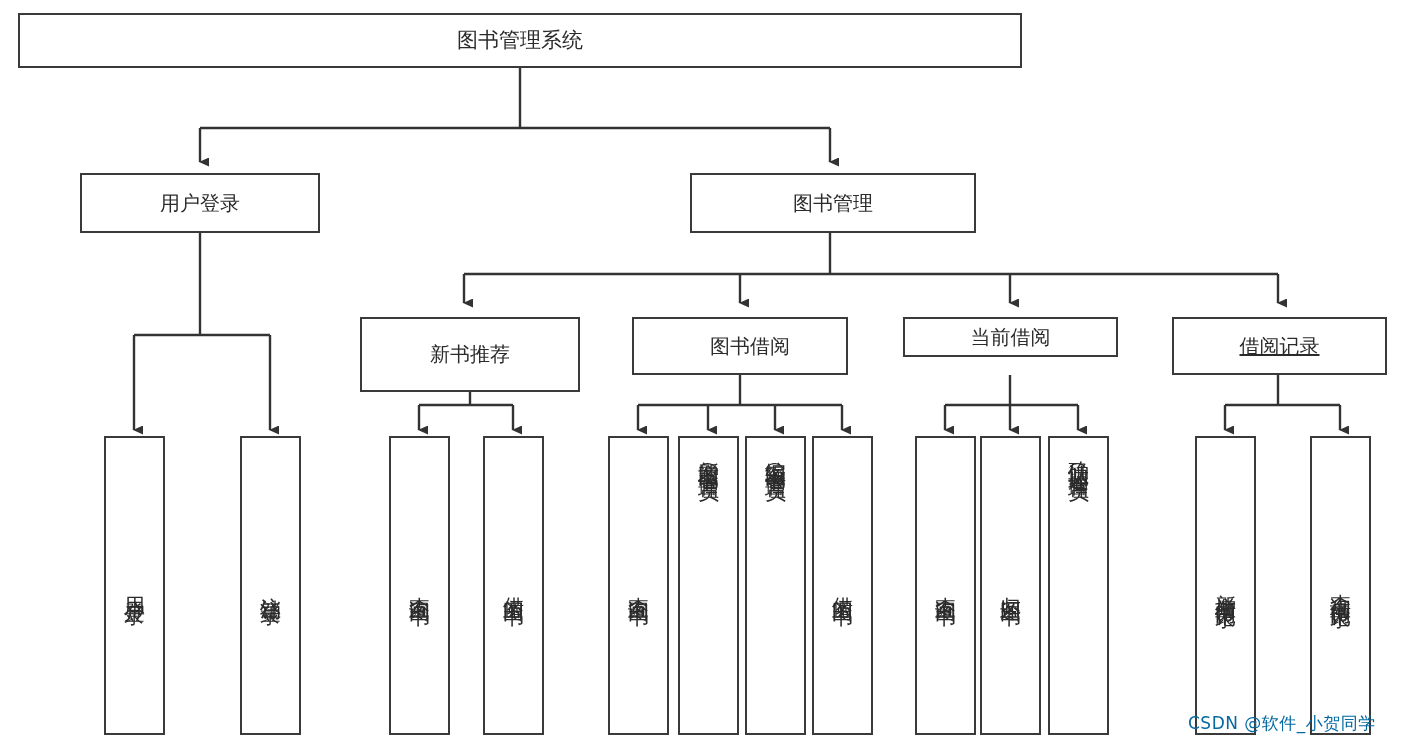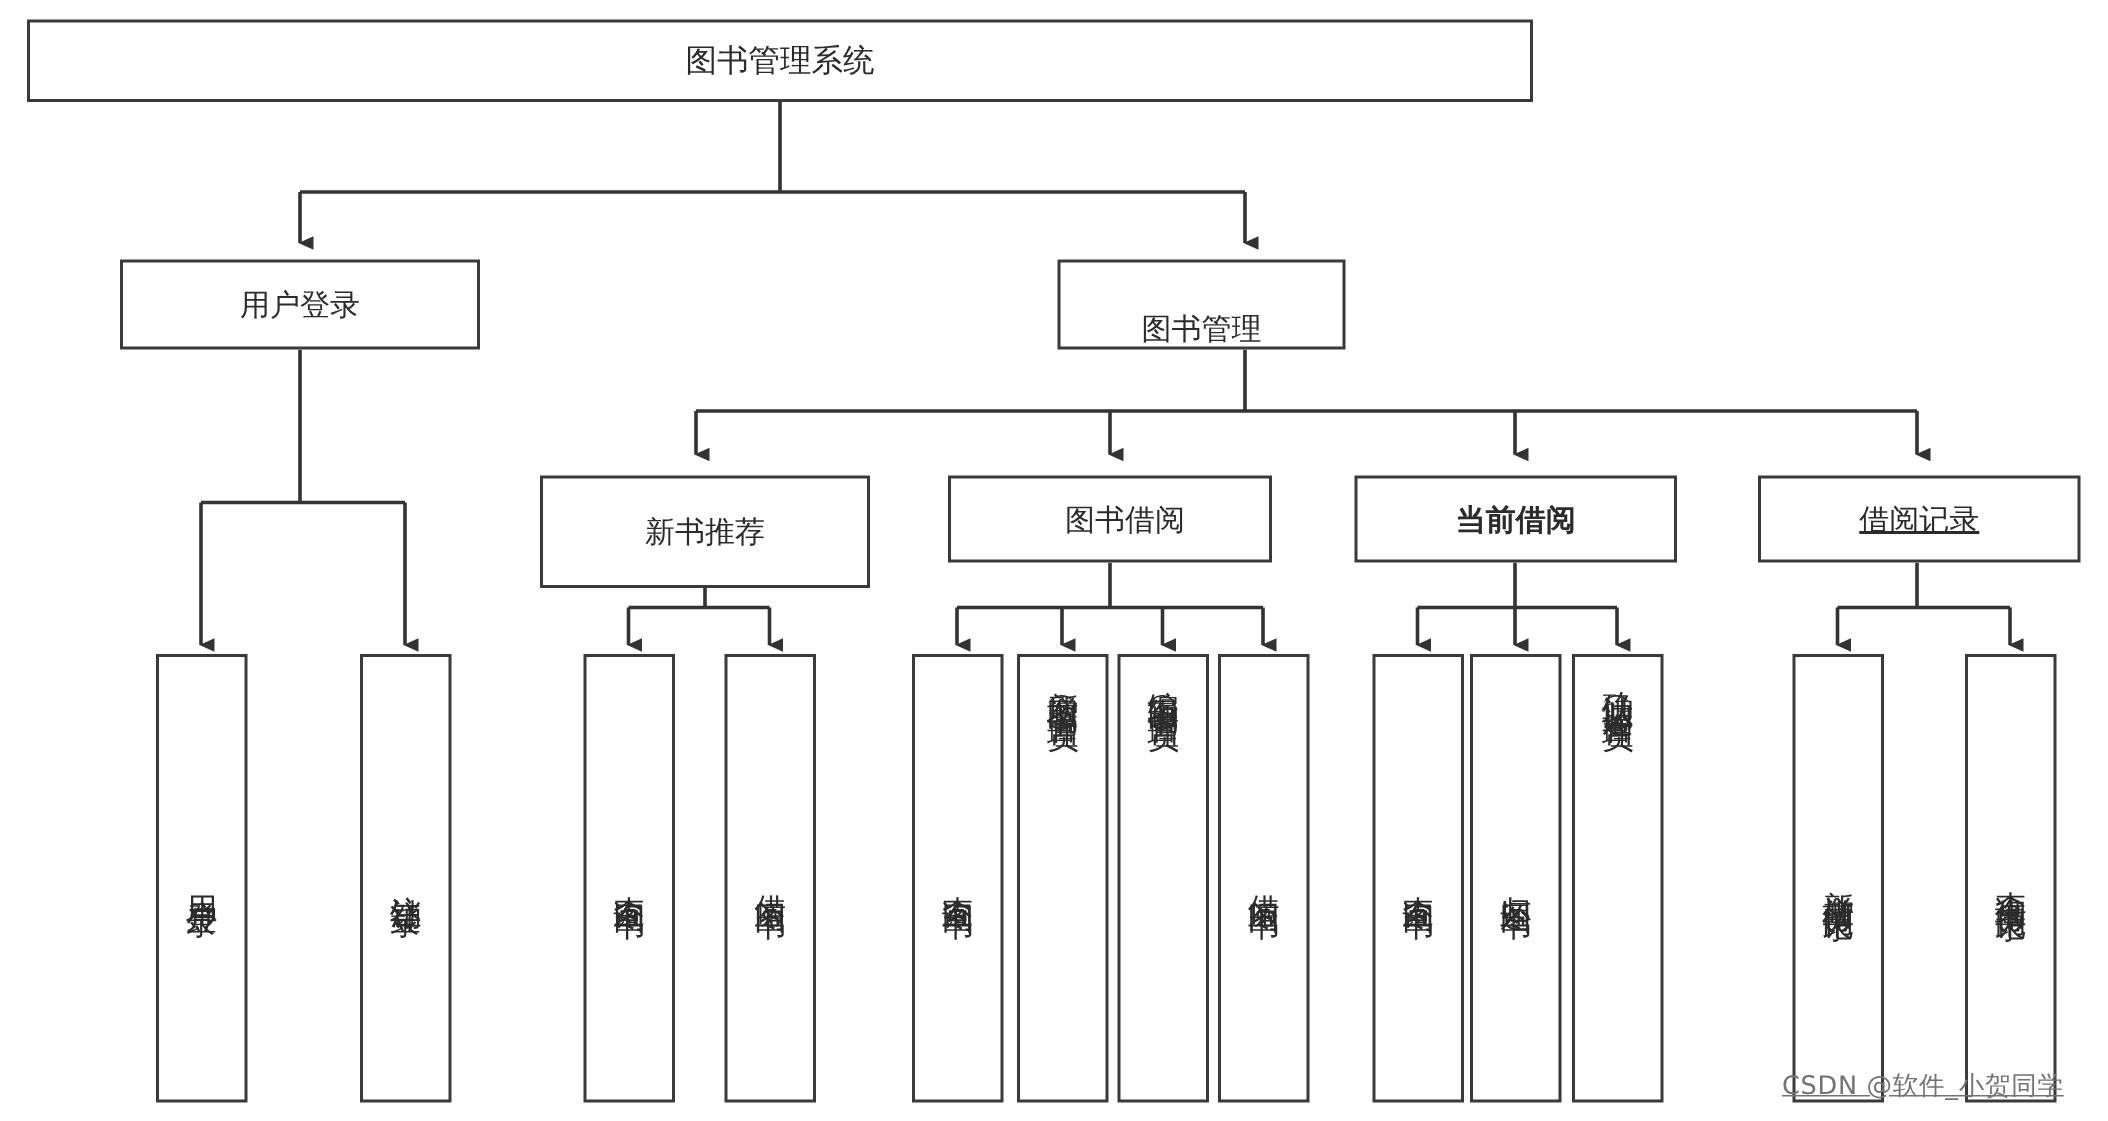--- a/index.html
+++ b/index.html
@@ -39,25 +39,24 @@
     white-space:nowrap;
   }
   .node-leaf.top-aligned{
     justify-content:flex-start;
   }
 
   .watermark{
     position:absolute;
     left:1188px;top:712px;
     font-size:17px;
-    color:#737373;
+    color:#0369a1;
     letter-spacing:0.5px;
     white-space:nowrap;
     z-index:3;
-    text-decoration:underline;
   }
 </style>
 </head>
 <body>
 
 <div id="diagram-root">
 
   <svg class="connectors" viewBox="0 0 1405 747" xmlns="http://www.w3.org/2000/svg">
     <defs>
       <marker id="arrowhead" markerWidth="9" markerHeight="10" refX="4.5" refY="9" orient="auto" markerUnits="userSpaceOnUse">
@@ -111,31 +110,31 @@
     </g>
   </svg>
 
   <div class="node node-root" style="left:18px;top:13px;width:1004px;height:55px;">
     <span>图书管理系统</span>
   </div>
 
   <div class="node node-l2" style="left:80px;top:173px;width:240px;height:60px;">
     <span>用户登录</span>
   </div>
-  <div class="node node-l2" style="left:705px;top:173px;width:192px;height:60px;align-items:flex-end;">
+  <div class="node node-l2" style="left:690px;top:173px;width:286px;height:60px;">
     <span>图书管理</span>
   </div>
 
   <div class="node node-l3" style="left:360px;top:317px;width:220px;height:75px;">
     <span>新书推荐</span>
   </div>
   <div class="node node-l3" style="left:632px;top:317px;width:216px;height:58px;padding-left:20px;">
     <span>图书借阅</span>
   </div>
-  <div class="node node-l3" style="left:903px;top:317px;width:215px;height:58px;font-weight:bold;">
+  <div class="node node-l3" style="left:903px;top:317px;width:215px;height:40px;">
     <span>当前借阅</span>
   </div>
   <div class="node node-l3" style="left:1172px;top:317px;width:215px;height:58px;text-decoration:underline;">
     <span>借阅记录</span>
   </div>
 
   <div class="node node-leaf" style="left:104px;top:436px;width:61px;height:299px;">
     <span>用户登录</span>
   </div>
   <div class="node node-leaf" style="left:240px;top:436px;width:61px;height:299px;">

